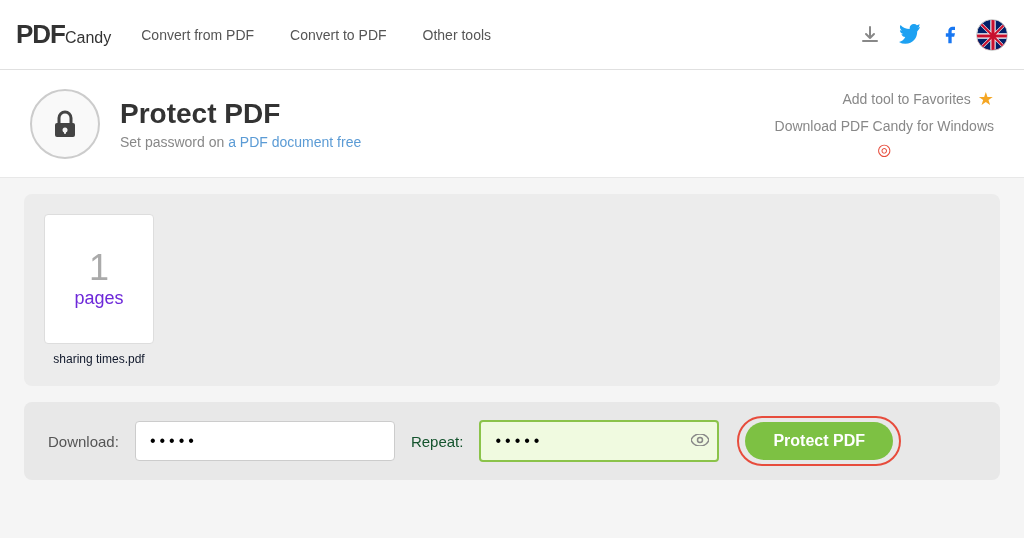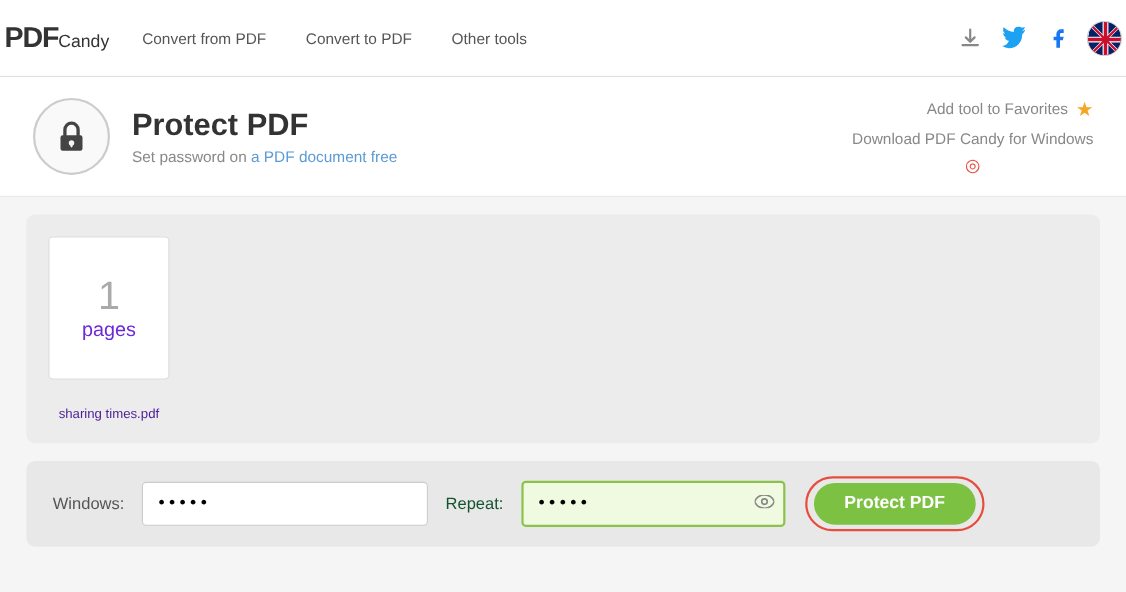--- a/index.html
+++ b/index.html
@@ -5,21 +5,21 @@
     * { box-sizing: border-box; margin: 0; padding: 0; }
     body { font-family: Arial, sans-serif; background: #f5f5f5; color: #333; width: 1024px; height: 538px; overflow: hidden; }
 
     
     .header {
       background: #fff;
       border-bottom: 1px solid #e0e0e0;
       height: 70px;
       display: flex;
       align-items: center;
-      padding: 0 4px;
+      padding: 0 16px;
     }
     .logo {
       display: flex;
       align-items: baseline;
       margin-right: 30px;
     }
     .logo-pdf {
       font-size: 26px;
       font-weight: 900;
       color: #333;
@@ -170,22 +170,22 @@
       font-weight: 300;
       line-height: 1;
     }
     .file-pages-label {
       font-size: 18px;
       color: #6d28d9;
       margin-top: 2px;
     }
     .file-name {
       font-size: 12px;
-      color: #4c1d95;
-      margin-top: 24px;
+      color: #0f172a;
+      margin-top: 8px;
       text-align: center;
     }
 
     
     .password-area {
       background: #e8e8e8;
       border-radius: 8px;
       padding: 18px 24px;
       display: flex;
       align-items: center;
@@ -336,21 +336,21 @@
     <div>
       <div class="file-card">
         <span class="file-page-num">1</span>
         <span class="file-pages-label">pages</span>
       </div>
       <div class="file-name">sharing times.pdf</div>
     </div>
   </div>
 
   <div class="password-area">
-    <label class="password-label">Windows:</label>
+    <label class="password-label">Download:</label>
     <input class="password-input" type="password" value="12345" style="">
 
     <label class="repeat-label">Repeat:</label>
     <div class="repeat-input-wrapper">
       <input class="repeat-input" type="password" value="12345" style="">
       <span class="eye-icon">
         <svg width="18" height="12" viewBox="0 0 18 12" fill="none">
           <path d="M9 0C5 0 1.5 2.5 0 6c1.5 3.5 5 6 9 6s7.5-2.5 9-6C16.5 2.5 13 0 9 0z" stroke="#888" stroke-width="1.5" fill="none"></path>
           <circle cx="9" cy="6" r="2.5" stroke="#888" stroke-width="1.5" fill="none"></circle>
         </svg>

